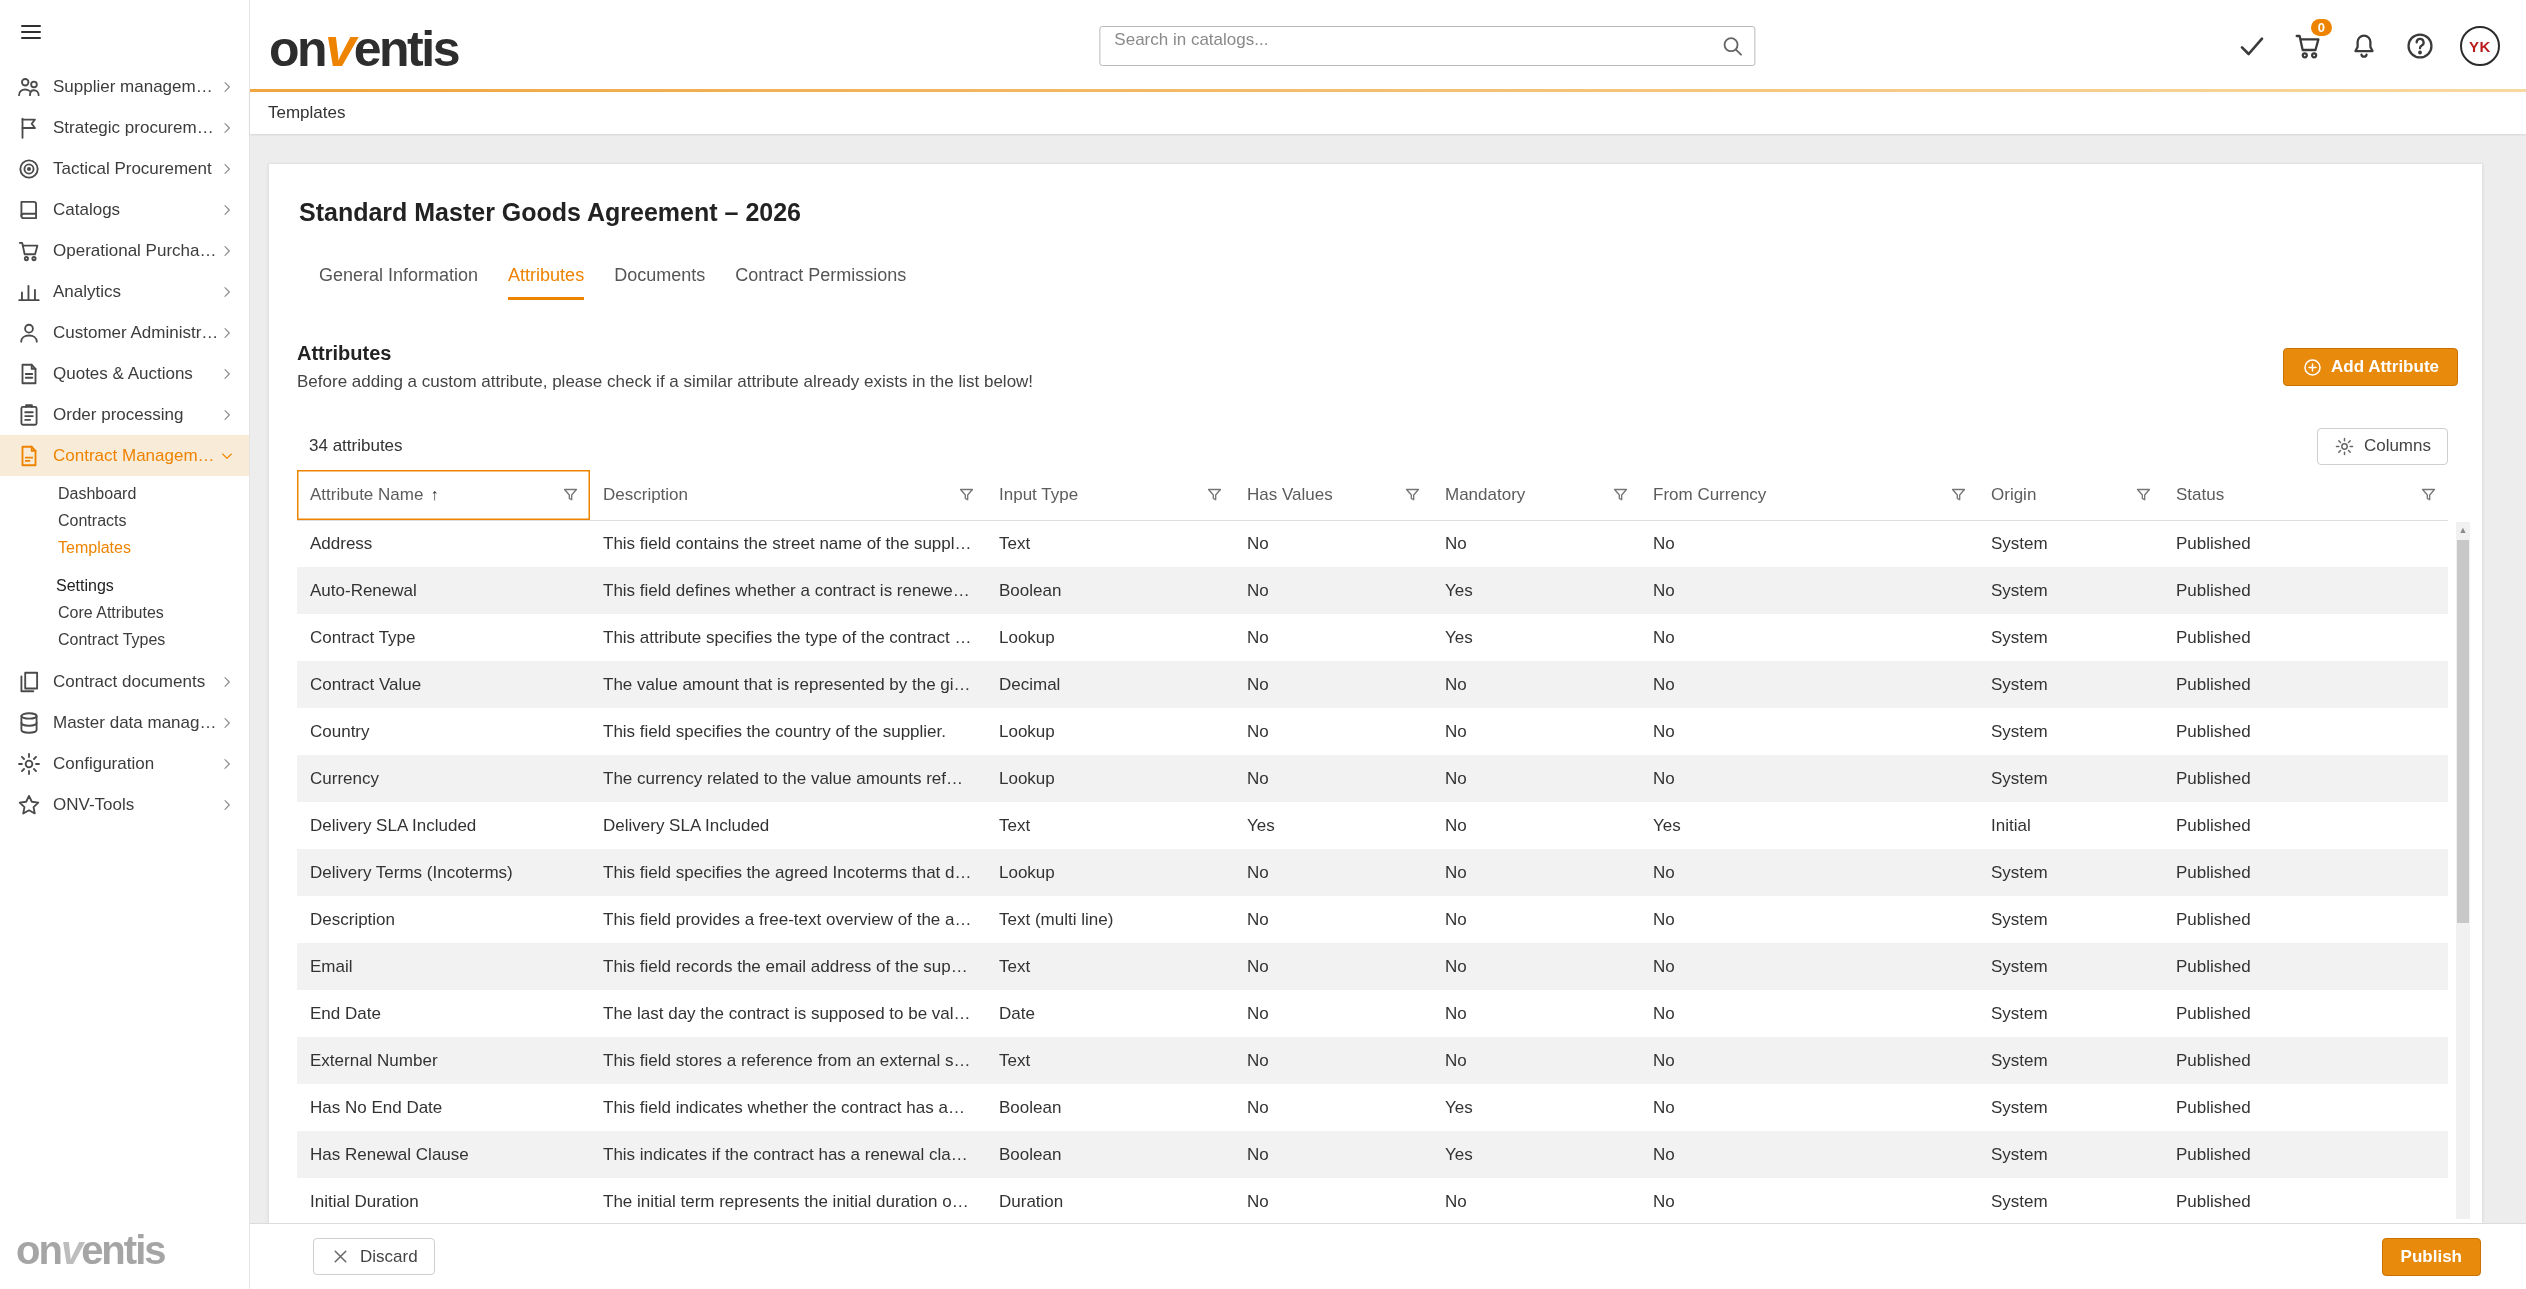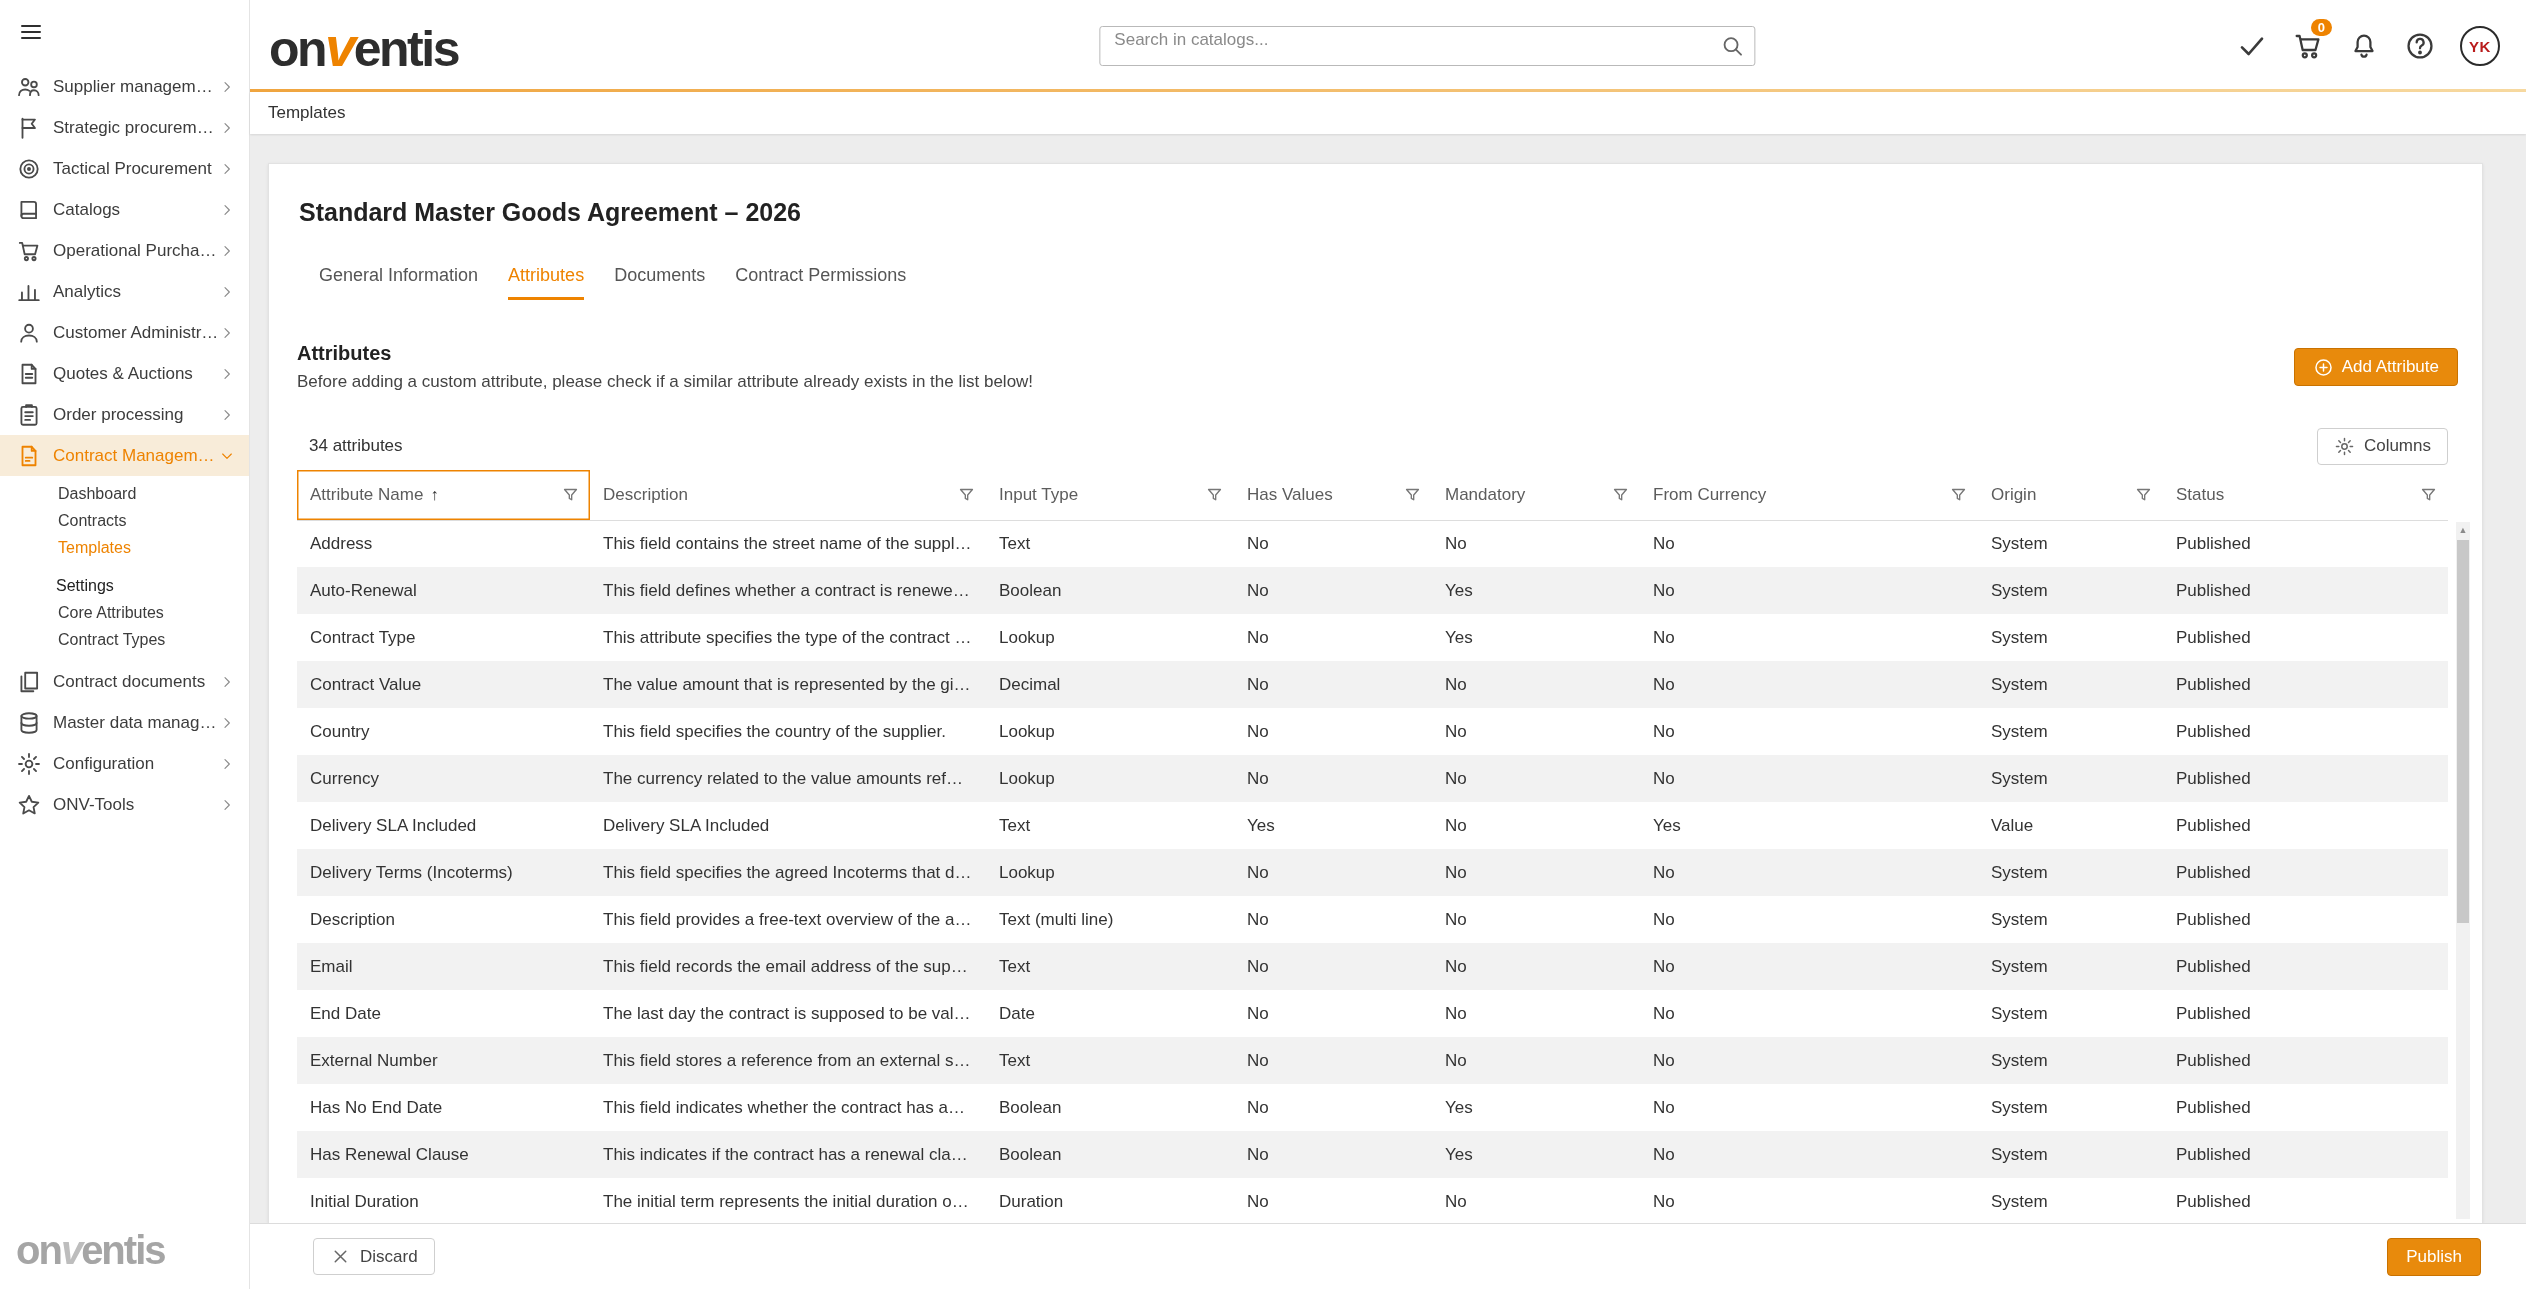--- a/index.html
+++ b/index.html
@@ -59,21 +59,21 @@
 
   .title { font-size: 25px; font-weight: 700; color: #222; margin: 8px 0 38px 2px; }
   .tabs { display: flex; gap: 30px; padding-left: 22px; }
   .tab { font-size: 18px; color: #555; padding-bottom: 11px; border-bottom: 3px solid transparent; cursor: pointer; white-space: nowrap; }
   .tab.active { color: var(--accent); border-bottom-color: var(--accent); }
 
   .sect { margin-top: 42px; display: flex; justify-content: space-between; align-items: center; padding-right: 12px; }
   .sect h2 { font-size: 20px; font-weight: 700; color: #222; }
   .hint { font-size: 17px; color: #444; margin-top: 7px; }
 
-  .btn-primary { display: inline-flex; align-items: center; gap: 8px; height: 38px; padding: 0 18px; background: #e88a0c; border: 1px solid var(--accent-dark); border-radius: 4px; color: #fff; font-size: 17px; font-family: "Liberation Sans", sans-serif; font-weight: 400; cursor: pointer; }
+  .btn-primary { display: inline-flex; align-items: center; gap: 8px; height: 38px; padding: 0 18px; background: #e88a0c; border: 1px solid var(--accent-dark); border-radius: 4px; color: #fff; font-size: 17px; font-family: "Liberation Sans", sans-serif; font-weight: 700; cursor: pointer; }
   .btn-ghost { display: inline-flex; align-items: center; gap: 9px; height: 37px; padding: 0 16px; background: #fff; border: 1px solid #cfcfcf; border-radius: 4px; color: #444; font-size: 17px; font-family: "Liberation Sans", sans-serif; cursor: pointer; }
   .bicon { width: 21px; height: 21px; display: inline-flex; }
   .bicon svg { width: 21px; height: 21px; }
   .bicon.gray { color: #666; }
 
   .table-area { margin-top: 30px; flex: 1; display: flex; flex-direction: column; min-height: 0; }
   .ttool { height: 48px; display: flex; align-items: center; justify-content: space-between; padding: 0 22px 0 12px; }
   .count { font-size: 17px; color: #333; }
   .scrollwrap { position: relative; flex: 1; padding-right: 22px; min-height: 0; overflow: hidden; }
 
@@ -437,21 +437,21 @@
                     <td class="col6">System</td>
                     <td class="col7">Published</td>
                   </tr>
                   <tr>
                     <td class="col0">Delivery SLA Included</td>
                     <td class="col1">Delivery SLA Included</td>
                     <td class="col2">Text</td>
                     <td class="col3">Yes</td>
                     <td class="col4">No</td>
                     <td class="col5">Yes</td>
-                    <td class="col6">Value</td>
+                    <td class="col6">Initial</td>
                     <td class="col7">Published</td>
                   </tr>
                   <tr>
                     <td class="col0">Delivery Terms (Incoterms)</td>
                     <td class="col1">This field specifies the agreed Incoterms that define the de...</td>
                     <td class="col2">Lookup</td>
                     <td class="col3">No</td>
                     <td class="col4">No</td>
                     <td class="col5">No</td>
                     <td class="col6">System</td>

